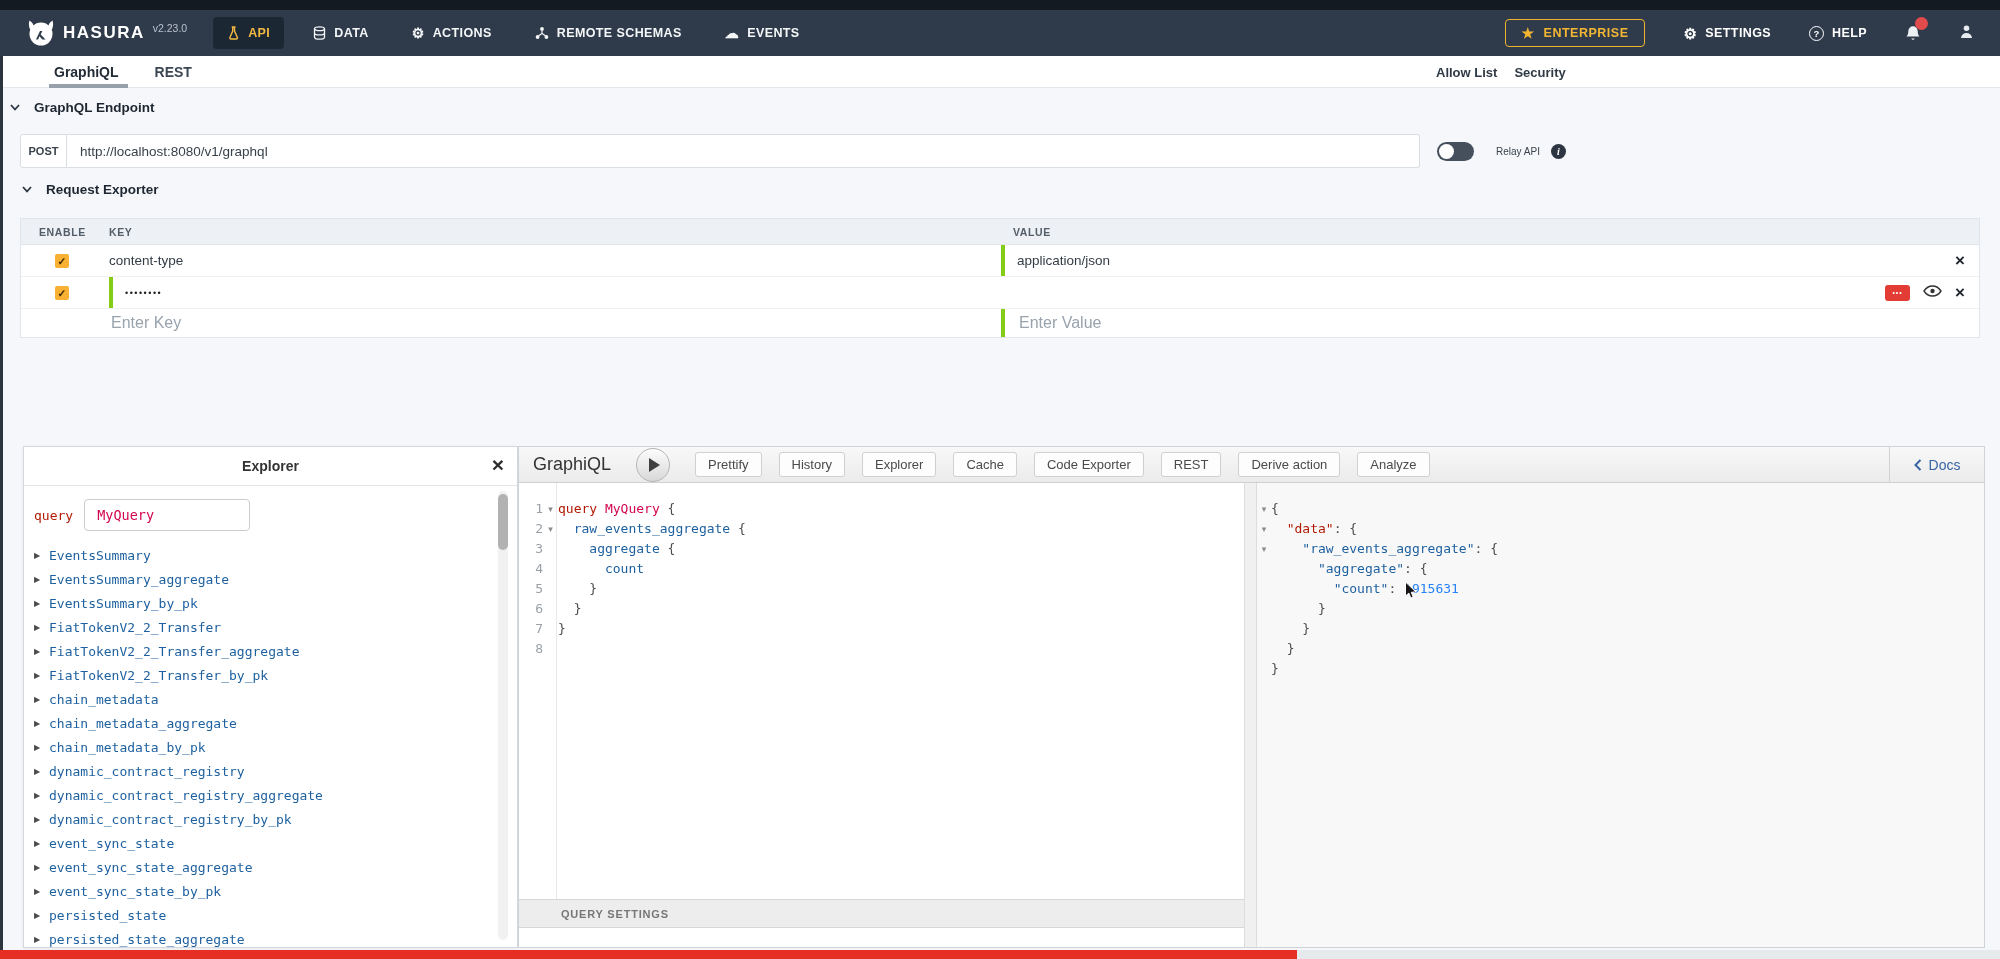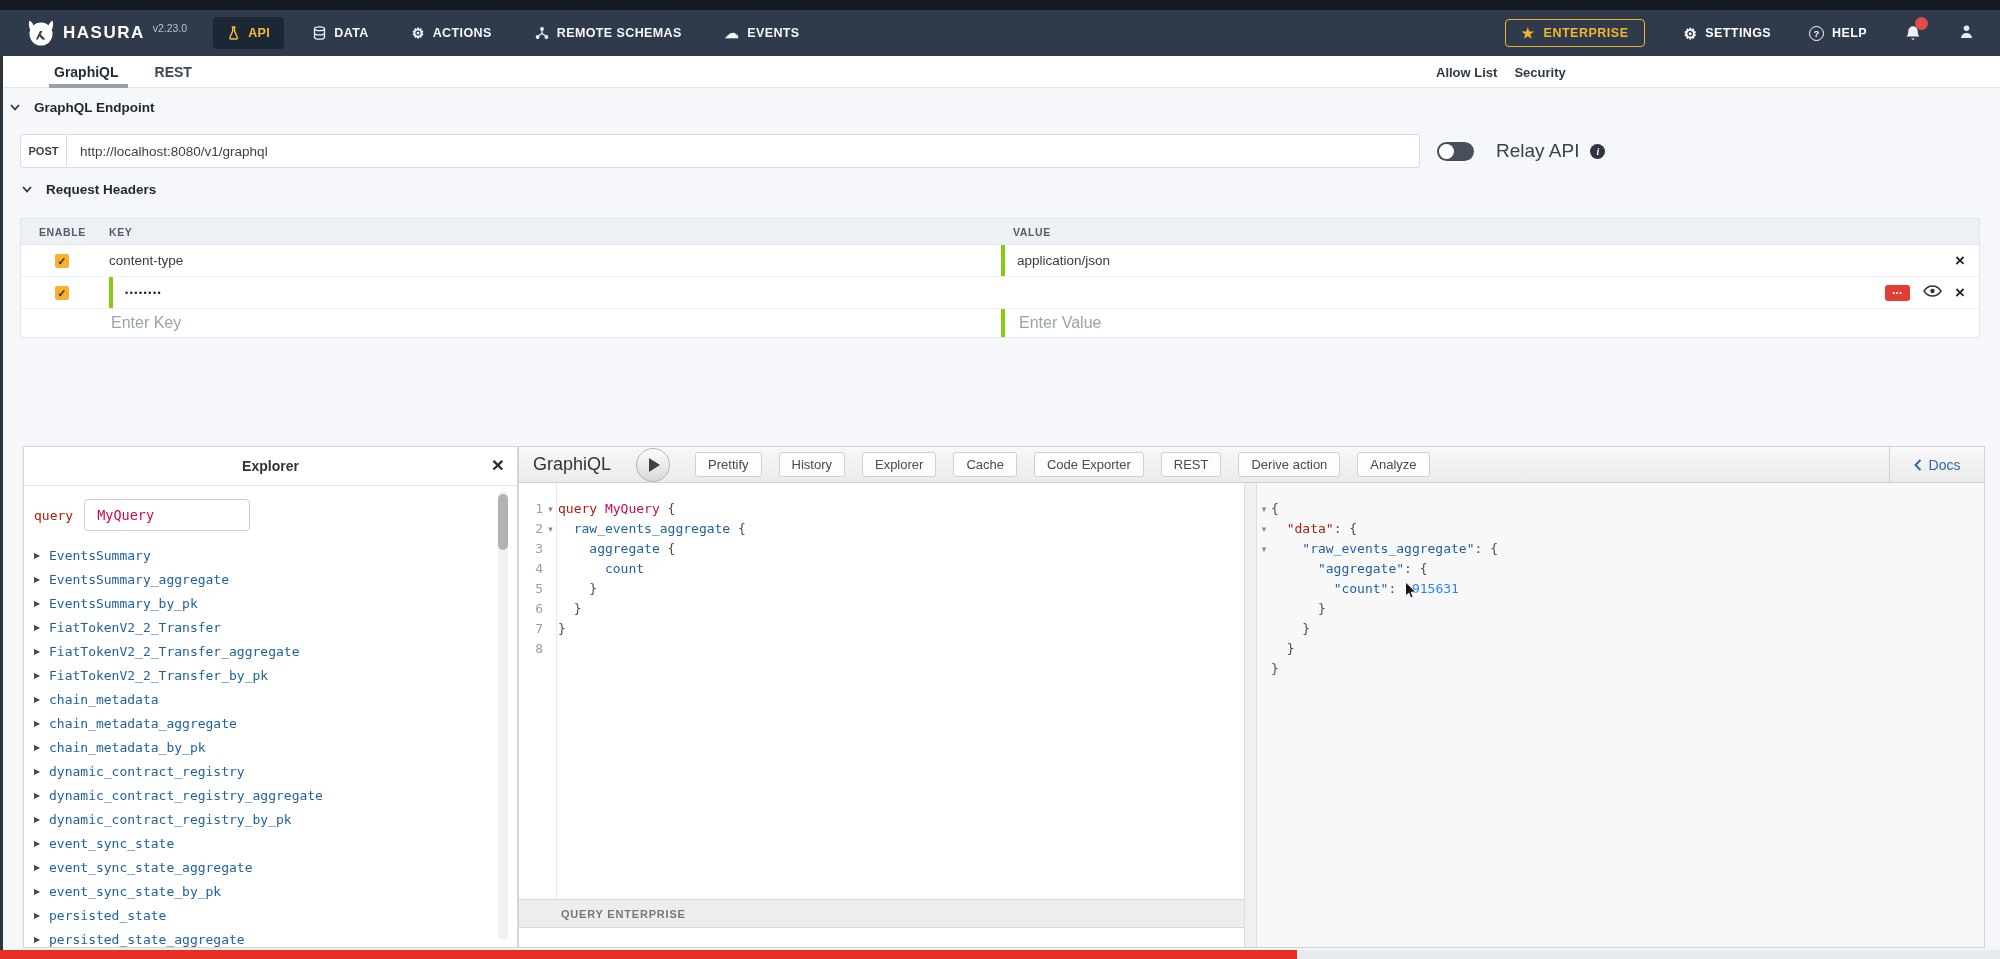--- a/index.html
+++ b/index.html
@@ -49,21 +49,21 @@
 
   
   .post-row{position:absolute;left:20px;top:134px;width:1400px;height:34px;display:flex;}
   .post-label{width:47px;border:1px solid #d9dee4;border-radius:3px 0 0 3px;background:#fff;font-size:11px;
               font-weight:bold;color:#39424c;display:flex;align-items:center;justify-content:center;box-sizing:border-box;}
   .url-input{flex:1;border:1px solid #d9dee4;border-left:none;border-radius:0 3px 3px 0;font-size:13.5px;
              color:#39424c;padding:0 13px;background:#fff;outline:none;font-family:"Liberation Sans",sans-serif;}
   .relay-wrap{position:absolute;left:1437px;top:134px;height:34px;display:flex;align-items:center;}
   .toggle{width:37px;height:19px;border-radius:10px;background:#46505c;position:relative;cursor:pointer;}
   .knob{position:absolute;left:2px;top:2px;width:15px;height:15px;border-radius:50%;background:#fff;}
-  .relay-label{margin-left:22px;font-size:19px;color:#39424c;text-align:right;}
+  .relay-label{margin-left:22px;font-size:10px;color:#39424c;text-align:right;}
   .info-dot{margin-left:11px;width:15px;height:15px;border-radius:50%;background:#2c3541;color:#fff;font-size:10px;
             display:flex;align-items:center;justify-content:center;font-weight:bold;font-family:"Liberation Serif",serif;font-style:italic;}
 
   
   .tbl{position:absolute;left:20px;top:218px;width:1960px;background:#fff;border:1px solid #e1e6ec;box-sizing:border-box;}
   .tbl-head{display:flex;height:25px;background:#edf0f4;border-bottom:1px solid #e1e6ec;align-items:center;
             font-size:10.5px;font-weight:bold;color:#525d68;letter-spacing:.6px;}
   .th-enable{width:88px;padding-left:18px;box-sizing:border-box;}
   .th-key{width:892px;box-sizing:border-box;}
   .th-value{flex:1;padding-left:12px;box-sizing:border-box;}
@@ -272,21 +272,21 @@
     <div class="knob"></div>
   </div>
   <span class="relay-label">Relay API</span>
   <span class="info-dot">i</span>
 </div>
 
 <div class="sec-title" id="headers-title">
   <svg width="10" height="7" viewBox="0 0 10 7">
     <polyline points="1,1 5,5.5 9,1" fill="none" stroke="#2c3642" stroke-width="1.8"></polyline>
   </svg>
-  <span>Request Headers</span>
+  <span>Request Exporter</span>
 </div>
 
 <div class="tbl">
   <div class="tbl-head">
     <div class="th-enable">ENABLE</div>
     <div class="th-key">KEY</div>
     <div class="th-value">VALUE</div>
   </div>
   <div id="tbl-body">
       <div class="tr">
@@ -479,21 +479,21 @@
               <span class="fold"></span>
               <span class="code-text"><span class="tk-pl">}</span></span>
             </div>
             <div class="code-line">
               <span class="ln">8</span>
               <span class="fold"></span>
               <span class="code-text"></span>
             </div>
           </div>
         <div class="varbar">
-          <span>QUERY ENTERPRISE</span>
+          <span>QUERY SETTINGS</span>
         </div>
       </div>
       <div class="scrollstrip"></div>
       <div class="rpane">
         <div class="res-lines">
             <div class="res-line">
               <span class="res-fold">▾</span>
               <span class="res-text"><span class="tk-pl">{</span></span>
             </div>
             <div class="res-line">

